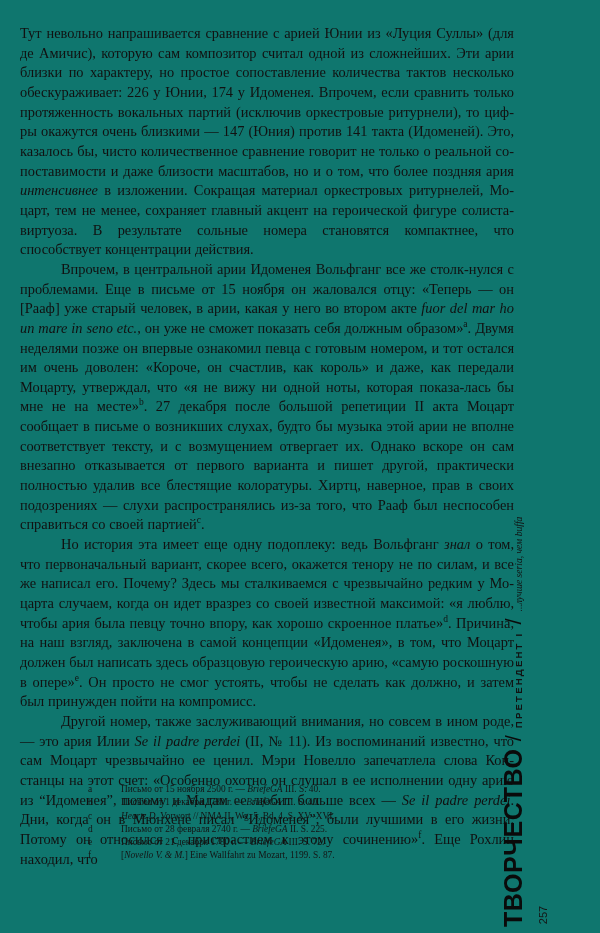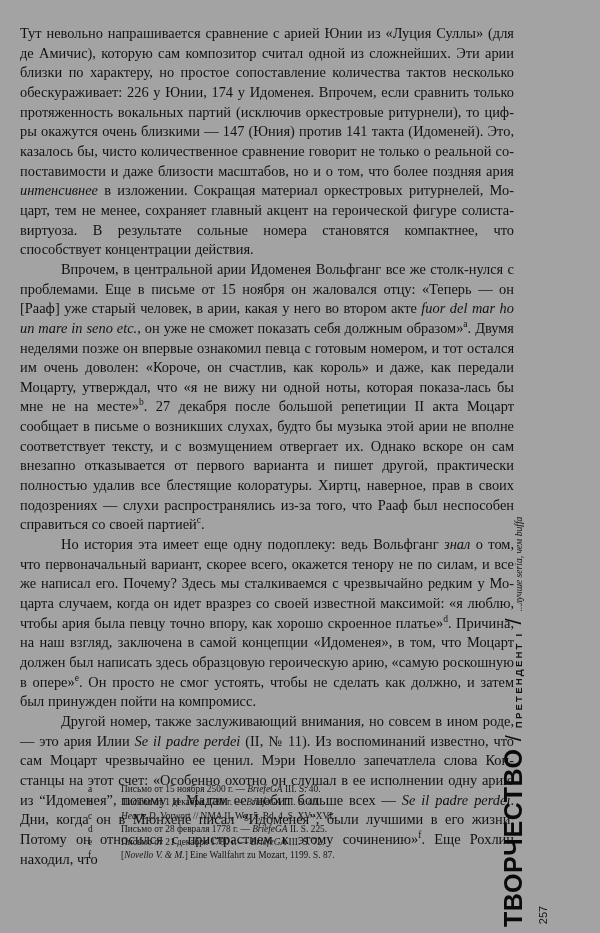--- a/index.html
+++ b/index.html
@@ -13,21 +13,21 @@
     position: relative;
     overflow: hidden;
     font-family: "Liberation Serif", "DejaVu Serif", serif;
     color: #0a0a0a;
   }
 
   
   #page {
     position: absolute;
     inset: 0;
-    background: #a3a3a3;
+    background: #0f766e;
   }
 
   
   #text-column {
     position: absolute;
     left: 20px;
     top: 24px;
     width: 494px;
   }
 
@@ -164,21 +164,21 @@
     <div class="fn-row">
       <span class="fn-mark">b</span>
       <span class="fn-text"><span>Письмо от 1 декабря 1780 г. — </span><span class="it">BriefeGA</span><span> III. S. 40.</span></span>
     </div>
     <div class="fn-row">
       <span class="fn-mark">c</span>
       <span class="fn-text"><span></span><span class="it">Heartz D.</span><span> Vorwort // NMA II, Wg. 5, Bd. 4. S. XV–XVI.</span></span>
     </div>
     <div class="fn-row">
       <span class="fn-mark">d</span>
-      <span class="fn-text"><span>Письмо от 28 февраля 1778 г. — </span><span class="it">BriefeGA</span><span> II. S. 225.</span></span>
+      <span class="fn-text"><span>Письмо от 28 февраля 2740 г. — </span><span class="it">BriefeGA</span><span> II. S. 225.</span></span>
     </div>
     <div class="fn-row">
       <span class="fn-mark">e</span>
       <span class="fn-text"><span>Письмо от 21 декабря 1780 г. — </span><span class="it">BriefeGA</span><span> III. S. 72.</span></span>
     </div>
     <div class="fn-row">
       <span class="fn-mark">f</span>
       <span class="fn-text"><span>[</span><span class="it">Novello V. &amp; M.</span><span>] Eine Wallfahrt zu Mozart, 1199. S. 87.</span></span>
     </div>
   </div>

